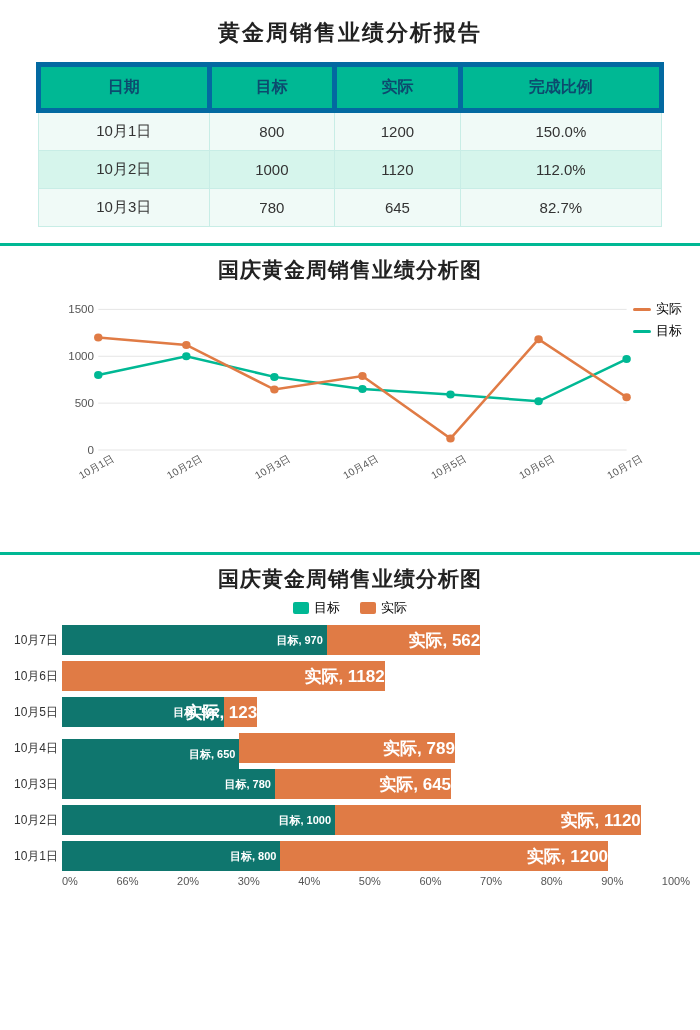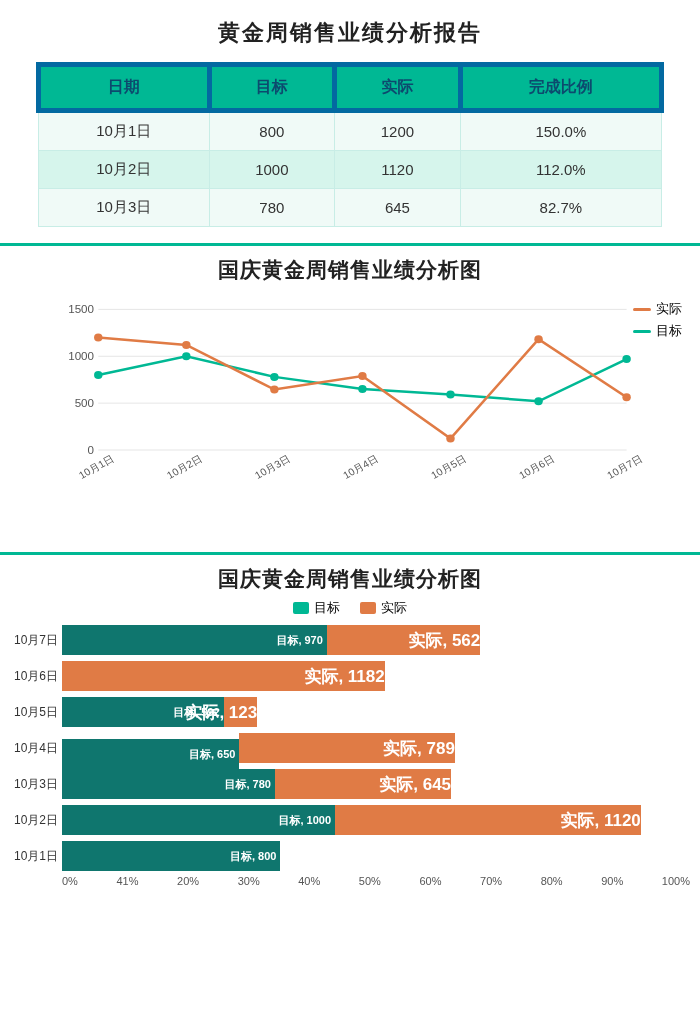--- a/index.html
+++ b/index.html
@@ -323,26 +323,27 @@
           <div class="bar-label">10月2日</div>
           <div class="bar-track">
             <div class="bar-target" style="width: 43.4783%;">目标, 1000</div>
             <div class="bar-actual" style="width: 48.6957%; text-align: center;">实际, 1120</div>
           </div>
         </div>
         <div class="bar-row">
           <div class="bar-label">10月1日</div>
           <div class="bar-track">
             <div class="bar-target" style="width: 34.7826%;">目标, 800</div>
+            <div class="bar-actual" style="width: 52.1739%;">实际, 1200</div>
           </div>
         </div>
       </div>
     <div class="x-axis-labels" id="x-axis-labels">
         <span>0%</span>
-        <span>41%</span>
+        <span>66%</span>
         <span>20%</span>
         <span>30%</span>
         <span>40%</span>
         <span>50%</span>
         <span>60%</span>
         <span>70%</span>
         <span>80%</span>
         <span>90%</span>
         <span>100%</span>
       </div>

